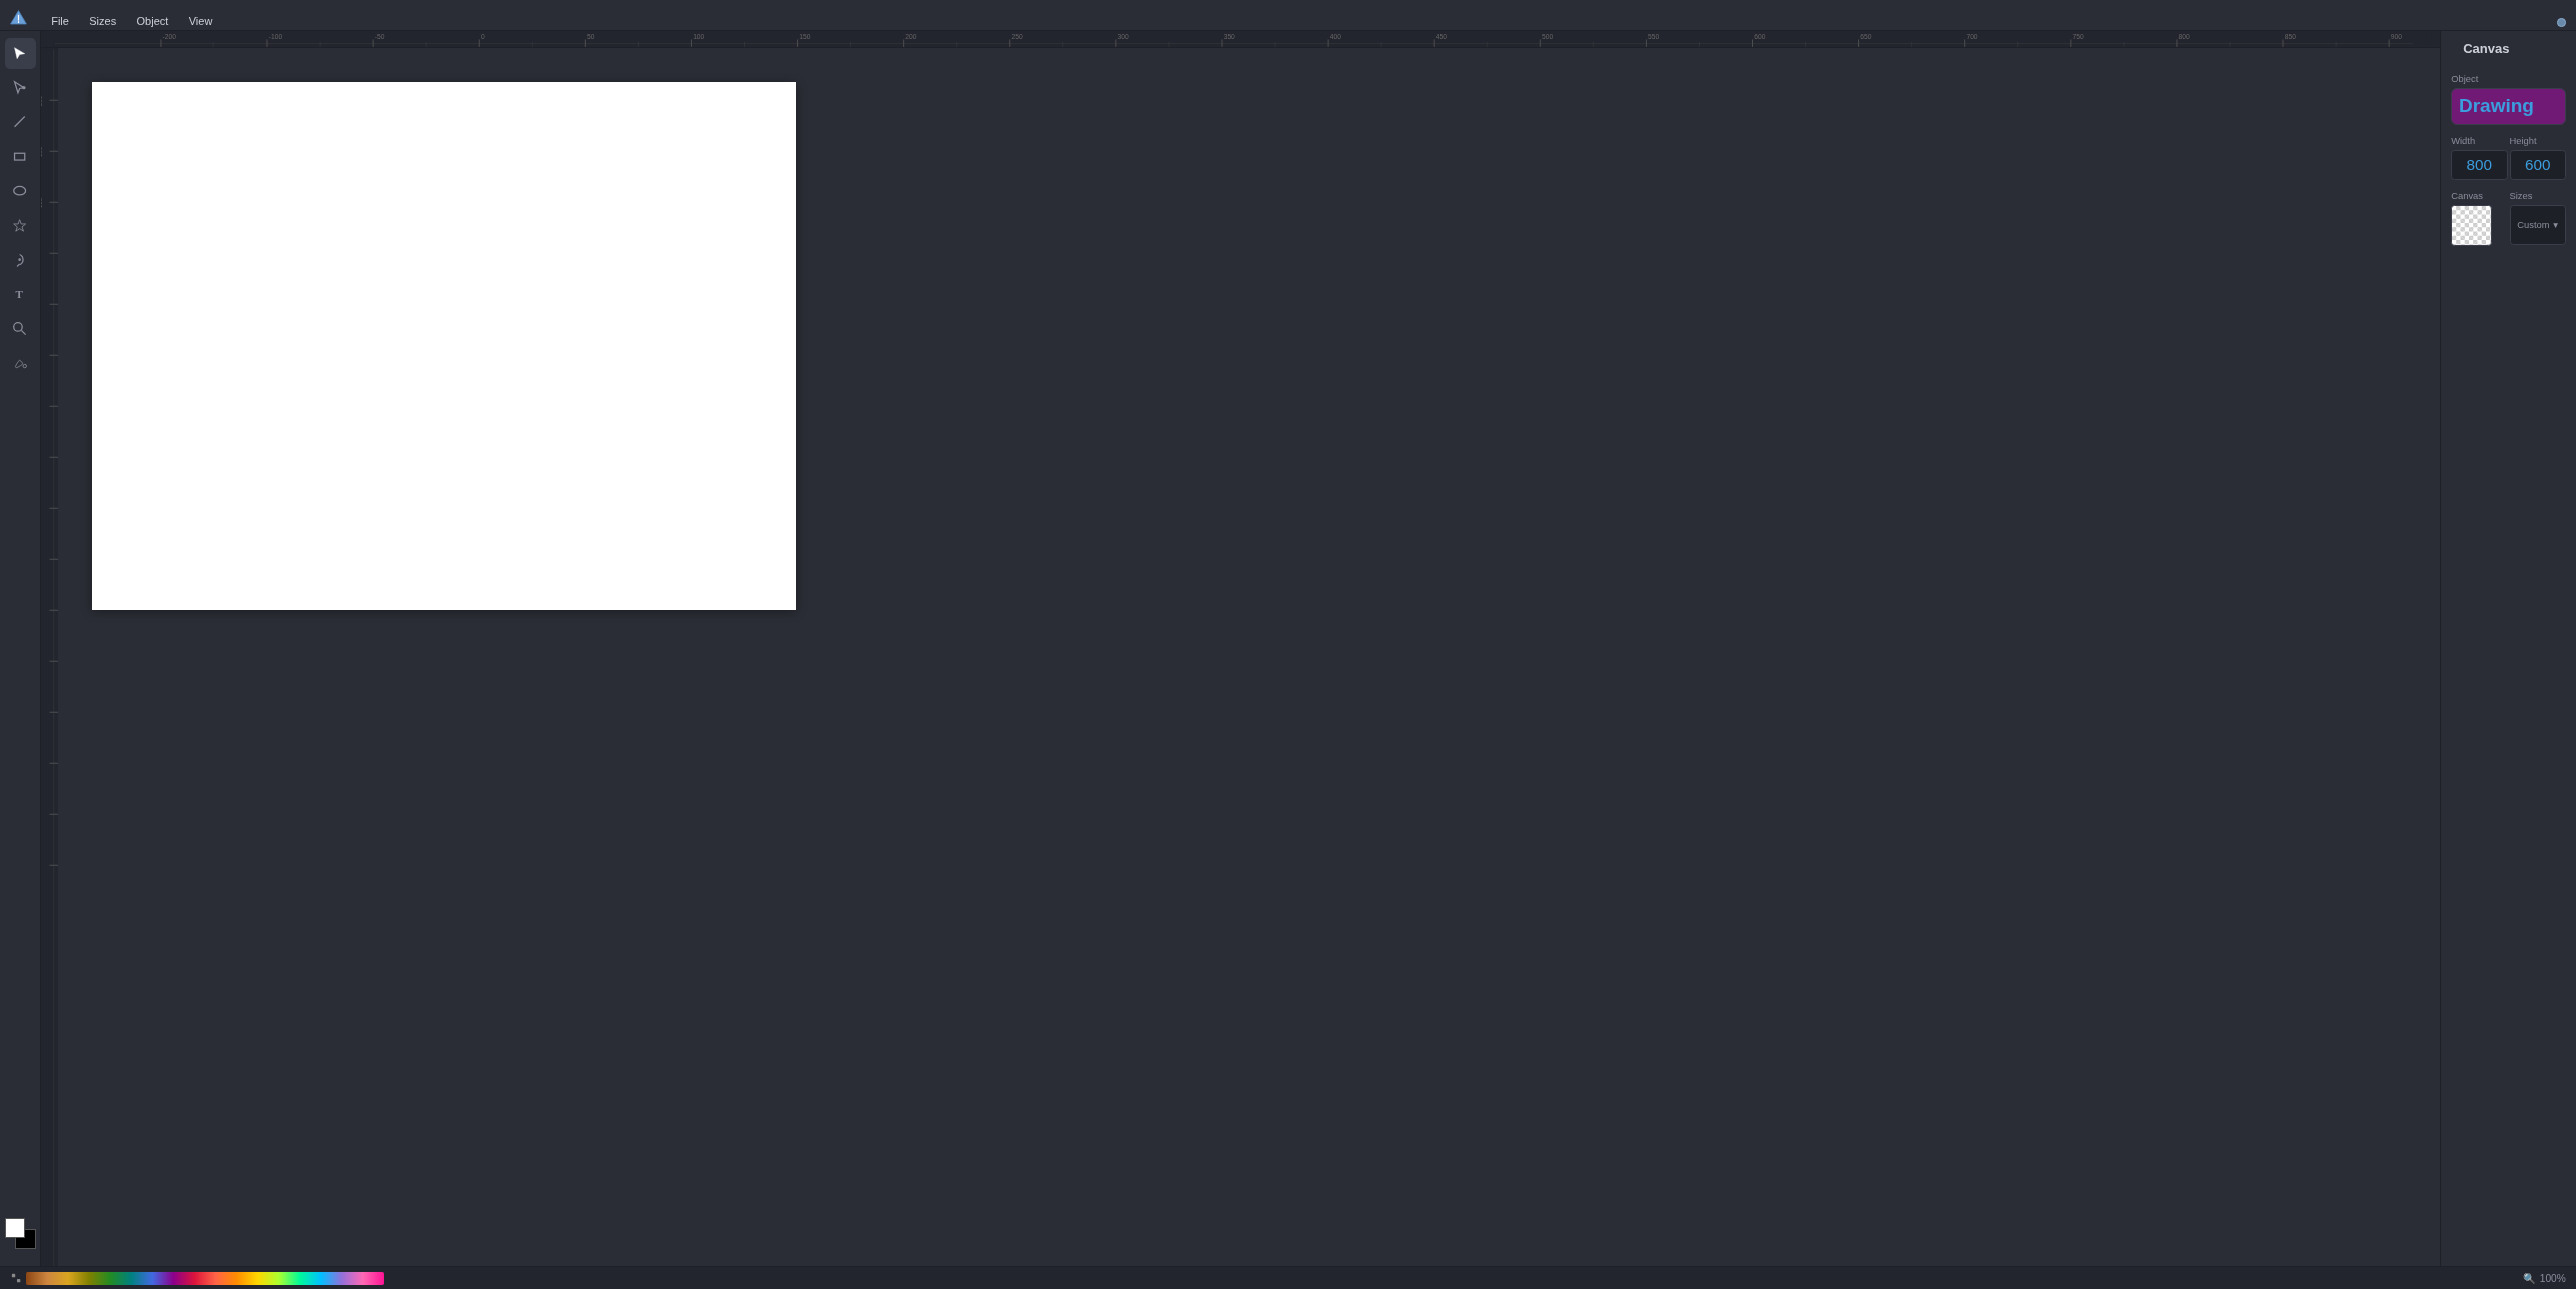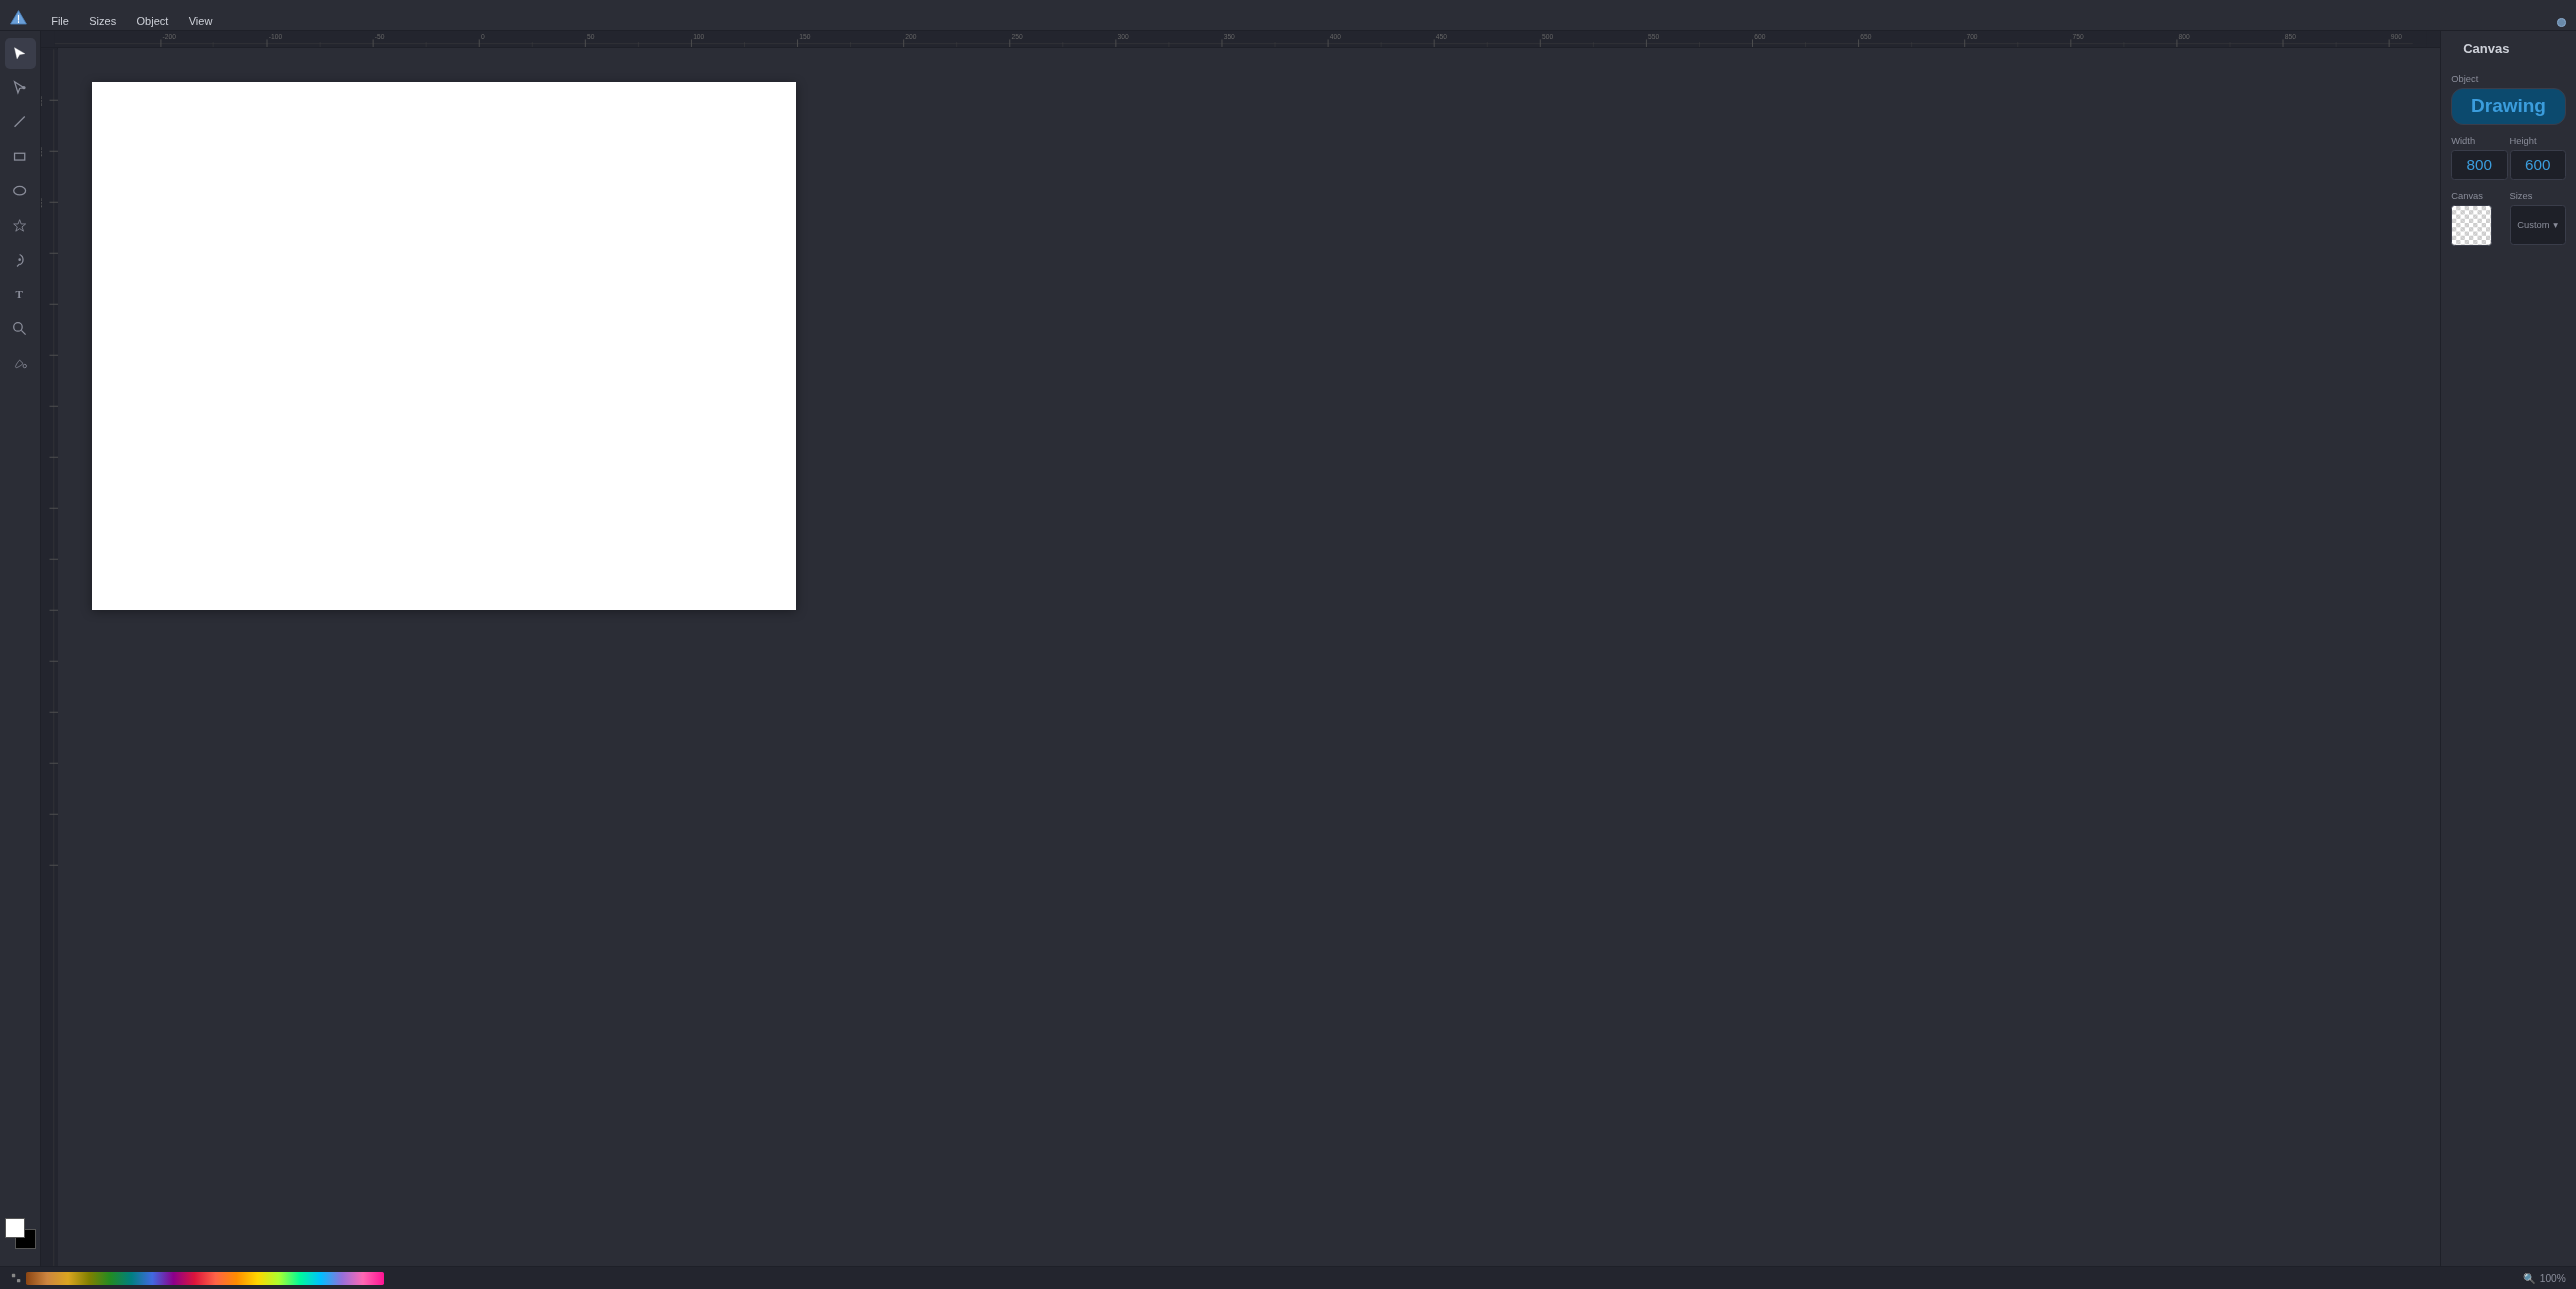--- a/index.html
+++ b/index.html
@@ -193,29 +193,29 @@
       border-radius: 3.4px;
       color: #3b9ddd;
       font-size: 15.3px;
       font-weight: 500;
       padding: 5.1px 6.8px;
       outline: none;
       text-align: center;
     }
     .panel-title-input {
       width: 100%;
-      background: #0c4a6e;
+      background: #701a75;
       border: 0.9px solid #3a3d4a;
-      border-radius: 12px;
+      border-radius: 6px;
       color: #3b9ddd;
       font-size: 19px;
       font-weight: 600;
       padding: 6.8px;
       outline: none;
-      text-align: center;
+      text-align: left;
     }
     .panel-row {
       display: flex;
       gap: 2px;
     }
     .panel-col {
       flex: 1;
       display: flex;
       flex-direction: column;
     }

